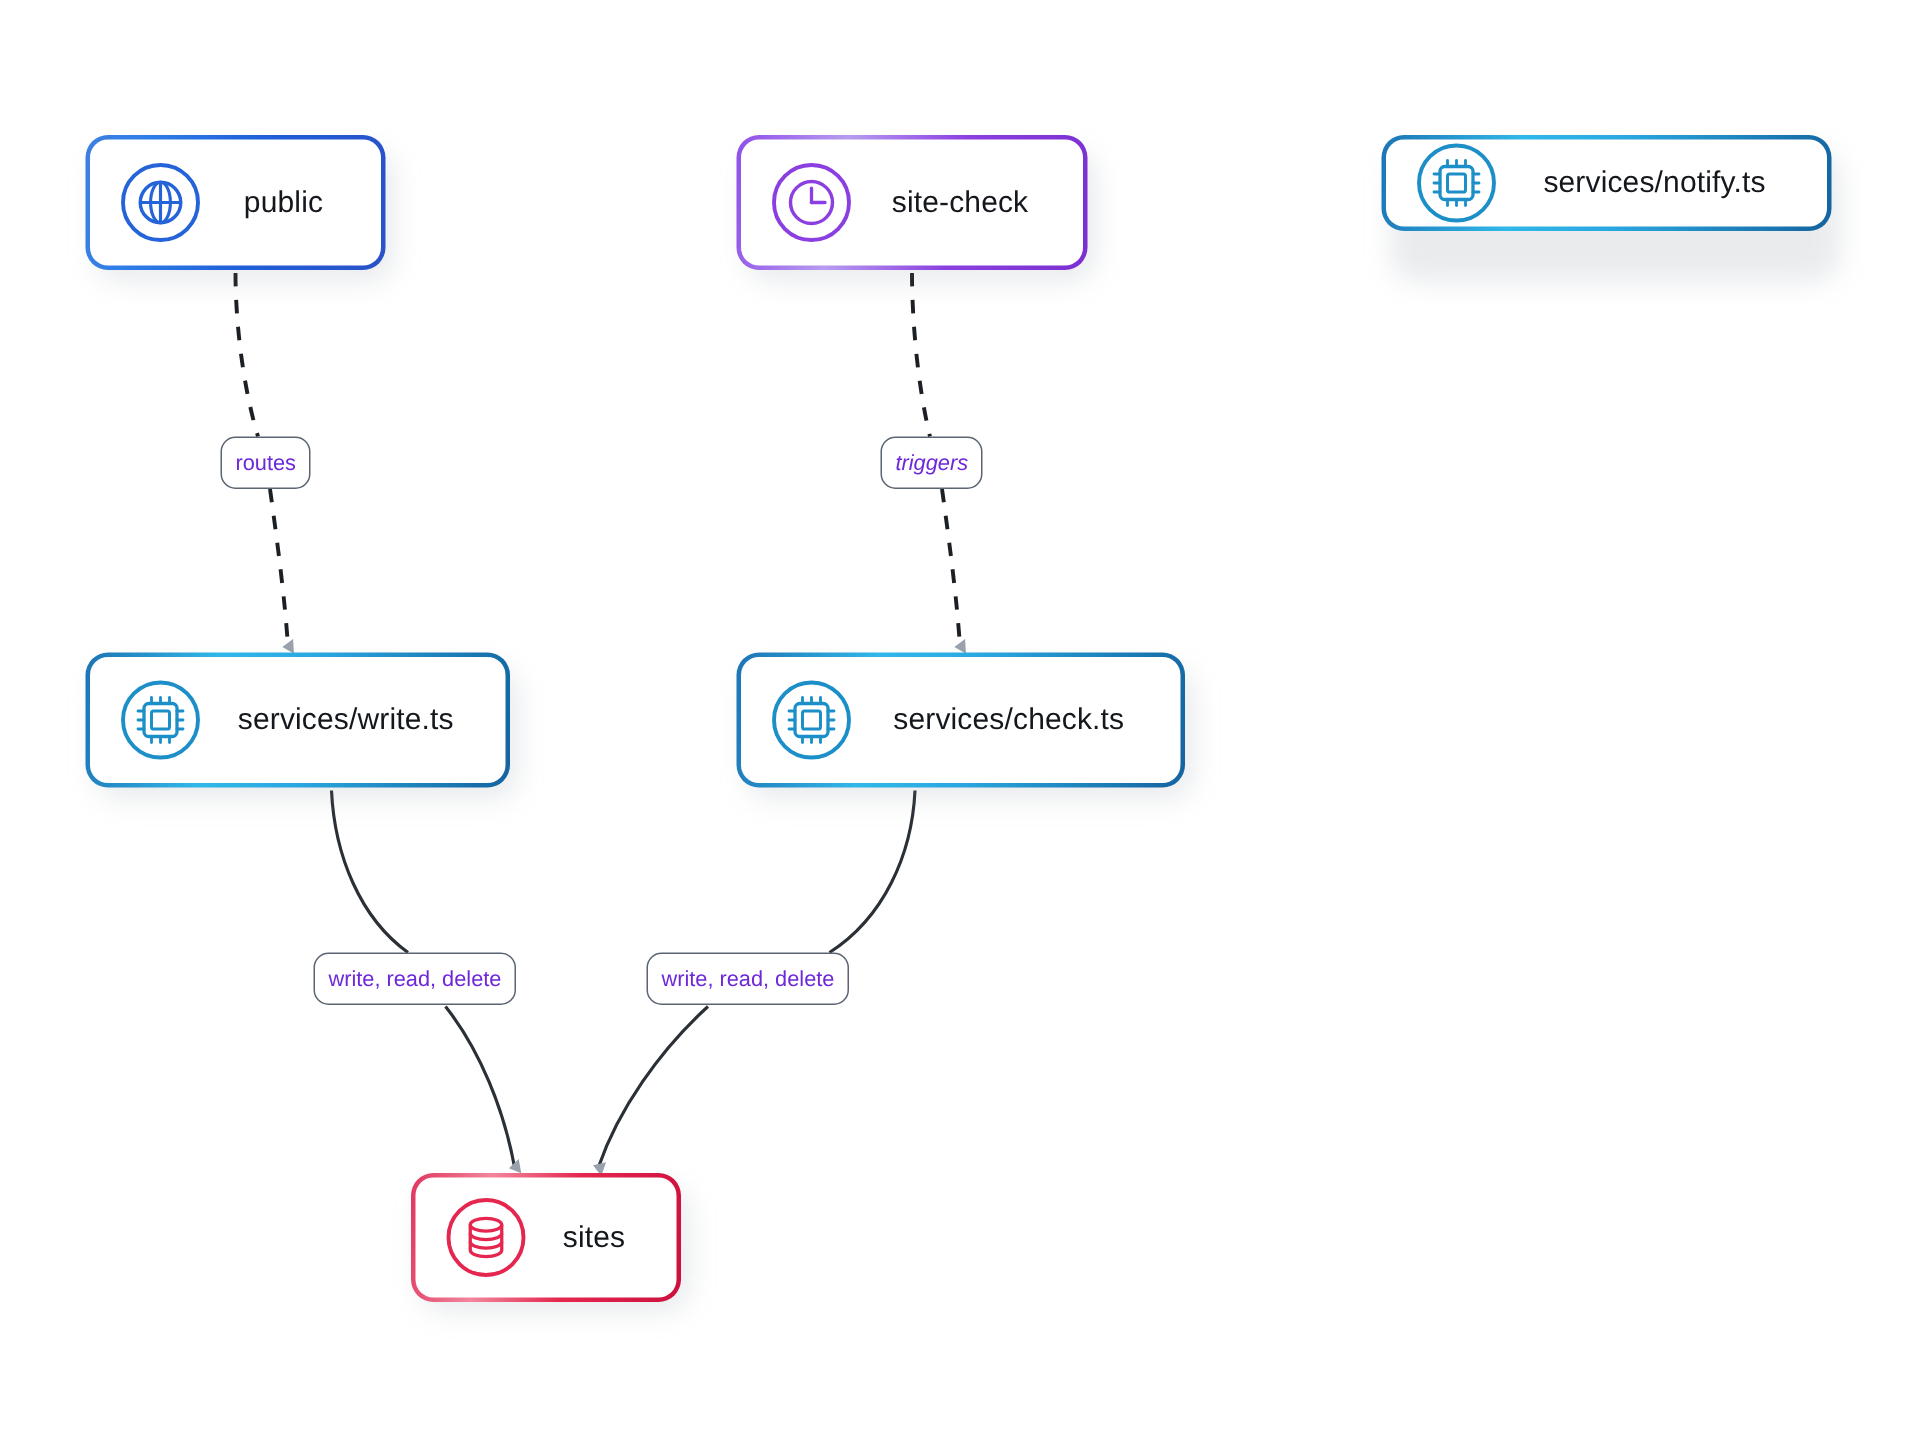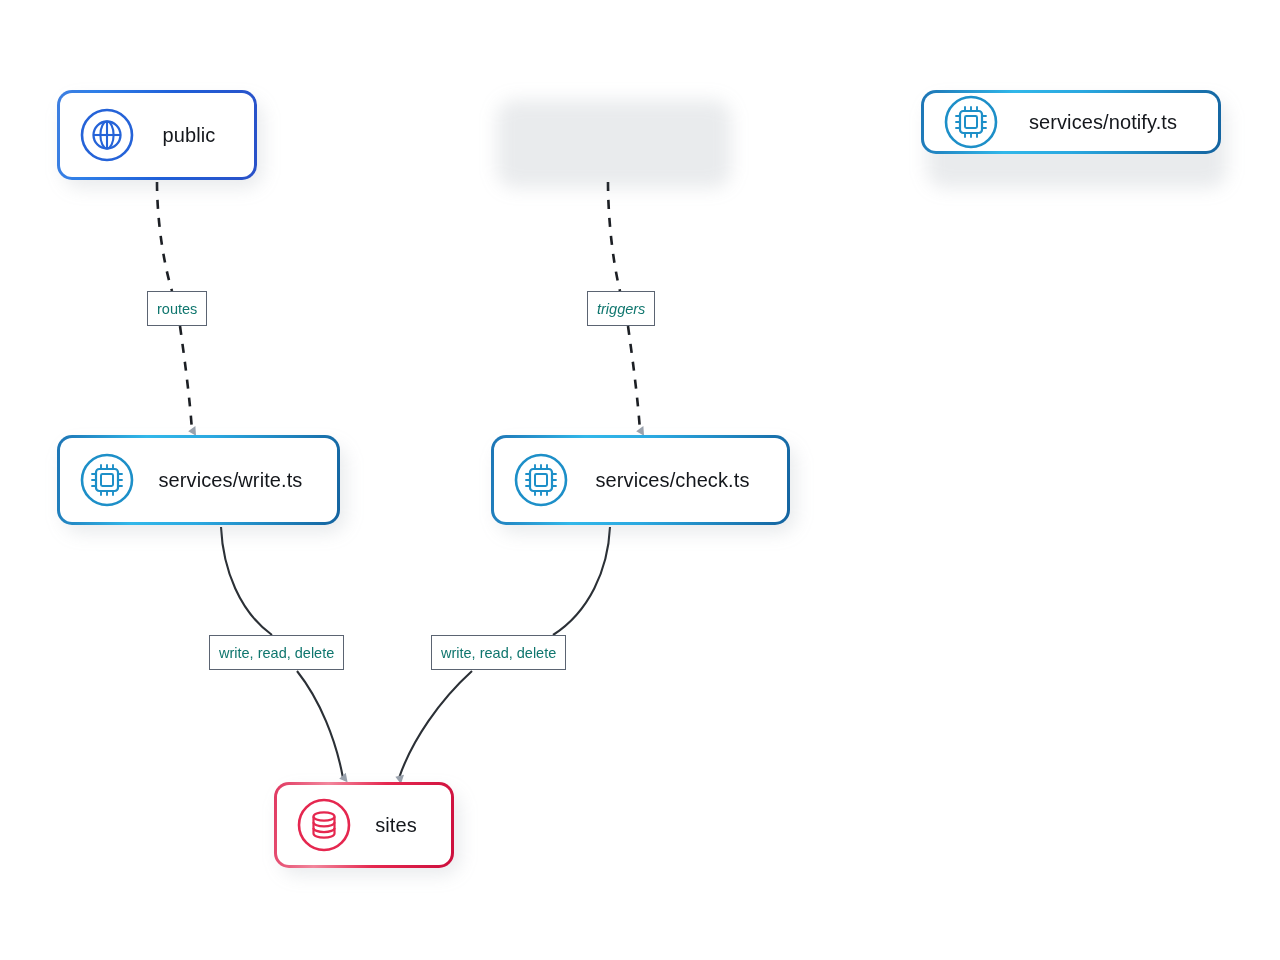--- a/index.html
+++ b/index.html
@@ -82,23 +82,23 @@
 
   
   .edge-label {
     position: absolute;
     box-sizing: border-box;
     display: flex;
     align-items: center;
     justify-content: center;
     background: #ffffff;
     border: 1.4px solid #5b6472;
-    border-radius: 0;
+    border-radius: 10px;
     font-size: 14.5px;
-    color: #0f766e;
+    color: #6d28d9;
     white-space: nowrap;
     padding: 12px 9px;
     height: 35px;
     z-index: 6;
   }
 </style>
 </head>
 <body>
 
 <div id="canvas">
@@ -138,20 +138,33 @@
           <circle cx="28" cy="28" r="13.5" fill="none" stroke="#2563d8" stroke-width="2.3"></circle>
           <line x1="14.5" y1="28" x2="41.5" y2="28" stroke="#2563d8" stroke-width="2.1"></line>
           <line x1="28" y1="14.5" x2="28" y2="41.5" stroke="#2563d8" stroke-width="2.1"></line>
           <ellipse cx="28" cy="28" rx="6.6" ry="13.5" fill="none" stroke="#2563d8" stroke-width="2.1"></ellipse>
         </svg>
       </span>
       <span class="node-label">public</span>
     </div>
   </div>
 
+  <div class="node purple" style="left:491px; top:90px; width:234px; height:90px; z-index:5;">
+    <div class="node-inner">
+      <span class="node-icon">
+        <svg width="56" height="56" viewBox="0 0 56 56">
+          <circle cx="28" cy="28" r="25" fill="none" stroke="#8b3fe0" stroke-width="2.6"></circle>
+          <circle cx="28" cy="28" r="14" fill="none" stroke="#8b3fe0" stroke-width="2.3"></circle>
+          <line x1="28" y1="28" x2="28" y2="18.5" stroke="#8b3fe0" stroke-width="2.2" stroke-linecap="round"></line>
+          <line x1="28" y1="28" x2="37" y2="28" stroke="#8b3fe0" stroke-width="2.2" stroke-linecap="round"></line>
+        </svg>
+      </span>
+      <span class="node-label">site-check</span>
+    </div>
+  </div>
 
   <div class="node cyan" style="left:921px; top:90px; width:300px; height:64px; z-index:5;text-decoration:underline;">
     <div class="node-inner">
       <span class="node-icon">
         <svg width="56" height="56" viewBox="0 0 56 56">
           <circle cx="28" cy="28" r="25" fill="none" stroke="#1d8fc8" stroke-width="2.6"></circle>
           <rect x="17" y="17" width="22" height="22" rx="3.2" fill="none" stroke="#1d8fc8" stroke-width="2.2"></rect>
           <rect x="22" y="22" width="12" height="12" rx="1.4" fill="none" stroke="#1d8fc8" stroke-width="2"></rect>
           <g stroke="#1d8fc8" stroke-width="1.9" stroke-linecap="round">
             <line x1="22" y1="17" x2="22" y2="13"></line>

